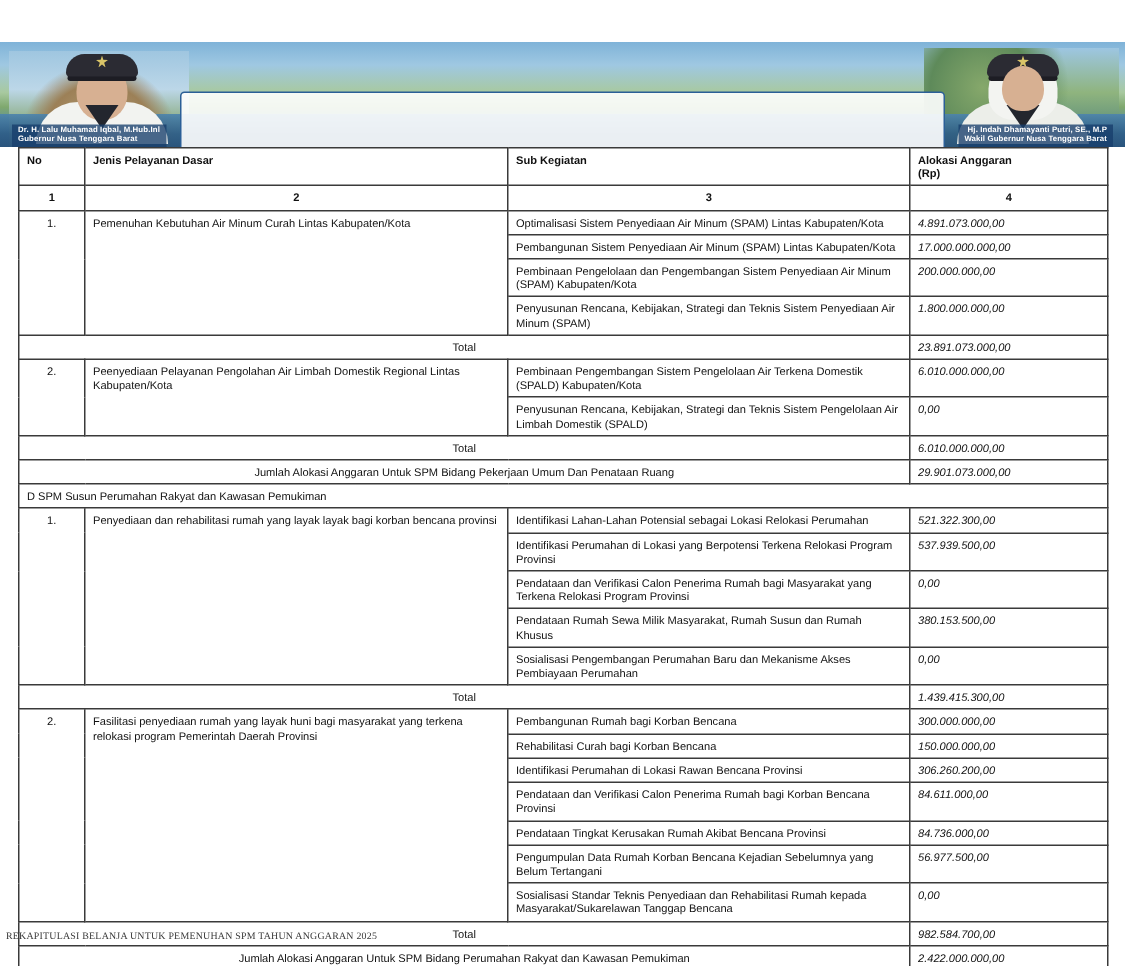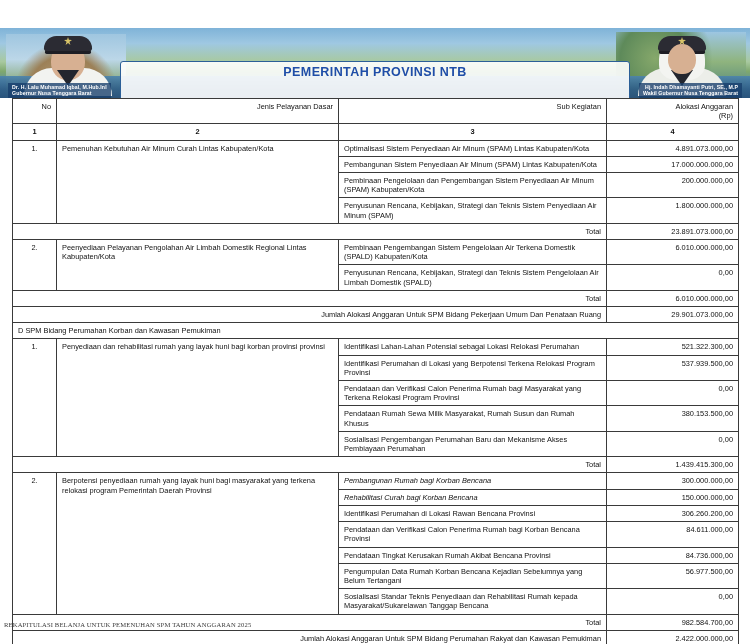--- a/index.html
+++ b/index.html
@@ -156,50 +156,50 @@
     padding: 3px 5px;
     vertical-align: top;
     background: #ffffff;
   }
   col.c-no   { width: 44px; }
   col.c-jpd  { width: 282px; }
   col.c-sub  { width: 268px; }
   col.c-alok { width: 132px; }
 
   th.hdr {
-    text-align: right;
-    font-weight: normal;
+    text-align: left;
+    font-weight: bold;
     font-size: 8px;
     line-height: 10px;
     vertical-align: middle;
     padding: 5px 4px;
   }
   td.numhdr {
     text-align: center;
     font-weight: bold;
     font-size: 7.6px;
     padding: 2px 4px;
   }
   td.c-center { text-align: center; }
-  td.vmid     { vertical-align: middle; font-style: italic; }
+  td.vmid     { vertical-align: middle; }
   td.total-lbl {
-    text-align: right;
+    text-align: center;
     padding-right: 7px;
     vertical-align: middle;
   }
   td.section-lbl {
     text-align: left;
     font-size: 7.6px;
     padding: 4px 6px;
   }
   td.money {
-    text-align: right;
     white-space: nowrap;
     vertical-align: middle;
     font-size: 7.4px;
+    font-style: italic;
   }
 
   .footnote {
     position: absolute;
     left: 4px; top: 621px;
     font-family: "Liberation Serif", serif;
     font-size: 6.6px;
     font-variant: small-caps;
     letter-spacing: .15px;
     color: #3a3a3a;
@@ -237,21 +237,20 @@
       <div>Dr. H. Lalu Muhamad Iqbal, M.Hub.Inl</div>
       <div>Gubernur Nusa Tenggara Barat</div>
     </div>
 
     <div class="name-tag right">
       <div>Hj. Indah Dhamayanti Putri, SE., M.P</div>
       <div>Wakil Gubernur Nusa Tenggara Barat</div>
     </div>
 
     <div class="title-plate">
-      <div class="t1">PEMERINTAH PROVINSI NTB</div>
 
     </div>
   </div>
 
   <div class="tbl-wrap">
     <table class="rekap">
       <colgroup>
         <col class="c-no">
           <col class="c-jpd">
           <col class="c-sub">
@@ -313,26 +312,26 @@
           <td class="total-lbl" colspan="3">Total</td>
           <td class="money">6.010.000.000,00</td>
         </tr>
 
         <tr>
           <td class="total-lbl" colspan="3">Jumlah Alokasi Anggaran Untuk SPM Bidang Pekerjaan Umum Dan Penataan Ruang</td>
           <td class="money">29.901.073.000,00</td>
         </tr>
 
         <tr>
-          <td class="section-lbl" colspan="4">D SPM Bidang Perumahan Korban dan Kawasan Pemukiman</td>
+          <td class="section-lbl" colspan="4">D SPM Susun Perumahan Rakyat dan Kawasan Pemukiman</td>
         </tr>
 
         <tr>
           <td class="c-center" rowspan="5">1.</td>
-          <td rowspan="5">Penyediaan dan rehabilitasi rumah yang layak huni bagi korban provinsi provinsi</td>
+          <td rowspan="5">Penyediaan dan rehabilitasi rumah yang layak layak bagi korban bencana provinsi</td>
           <td>Identifikasi Lahan-Lahan Potensial sebagai Lokasi Relokasi Perumahan</td>
           <td class="money">521.322.300,00</td>
         </tr>
         <tr>
           <td>Identifikasi Perumahan di Lokasi yang Berpotensi Terkena Relokasi Program Provinsi</td>
           <td class="money">537.939.500,00</td>
         </tr>
         <tr>
           <td>Pendataan dan Verifikasi Calon Penerima Rumah bagi Masyarakat yang Terkena Relokasi Program Provinsi</td>
           <td class="money">0,00</td>
@@ -345,21 +344,21 @@
           <td>Sosialisasi Pengembangan Perumahan Baru dan Mekanisme Akses Pembiayaan Perumahan</td>
           <td class="money">0,00</td>
         </tr>
         <tr>
           <td class="total-lbl" colspan="3">Total</td>
           <td class="money">1.439.415.300,00</td>
         </tr>
 
         <tr>
           <td class="c-center" rowspan="7">2.</td>
-          <td rowspan="7">Berpotensi penyediaan rumah yang layak huni bagi masyarakat yang terkena relokasi program Pemerintah Daerah Provinsi</td>
+          <td rowspan="7">Fasilitasi penyediaan rumah yang layak huni bagi masyarakat yang terkena relokasi program Pemerintah Daerah Provinsi</td>
           <td class="vmid">Pembangunan Rumah bagi Korban Bencana</td>
           <td class="money">300.000.000,00</td>
         </tr>
         <tr>
           <td class="vmid">Rehabilitasi Curah bagi Korban Bencana</td>
           <td class="money">150.000.000,00</td>
         </tr>
         <tr>
           <td>Identifikasi Perumahan di Lokasi Rawan Bencana Provinsi</td>
           <td class="money">306.260.200,00</td>

